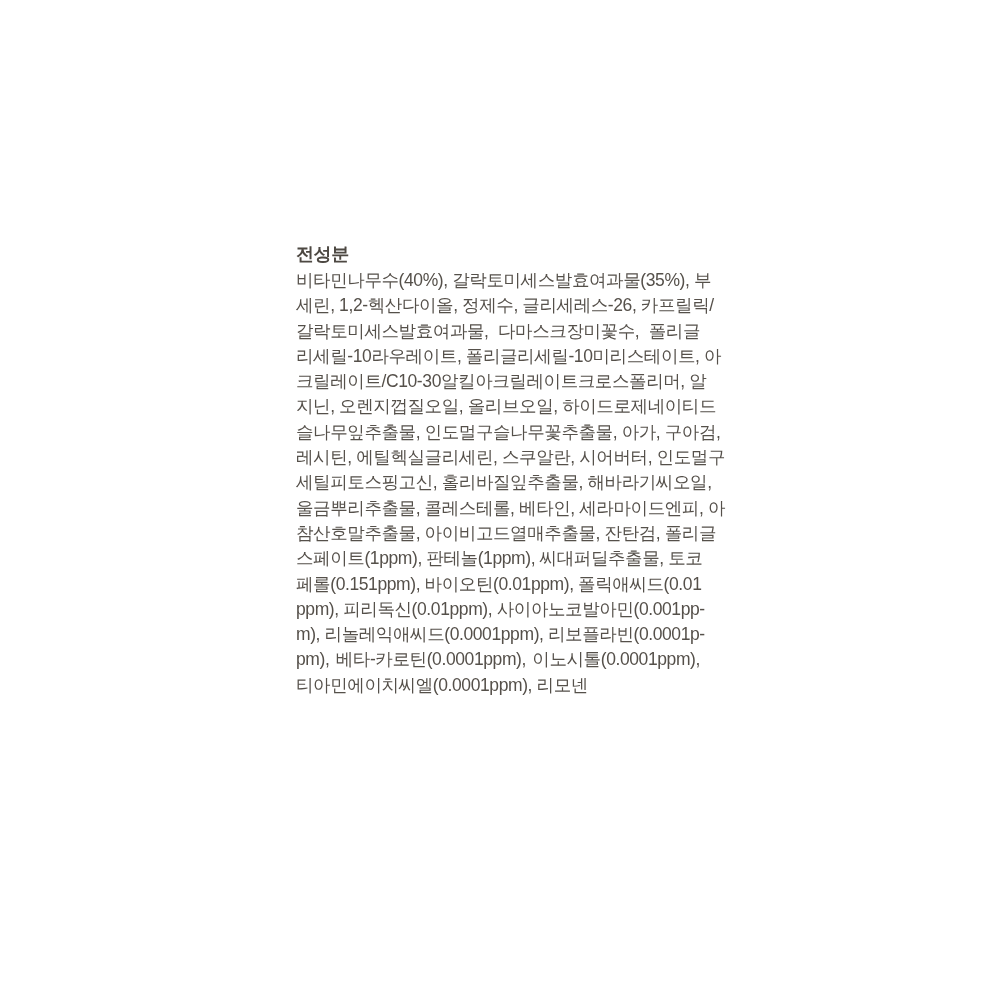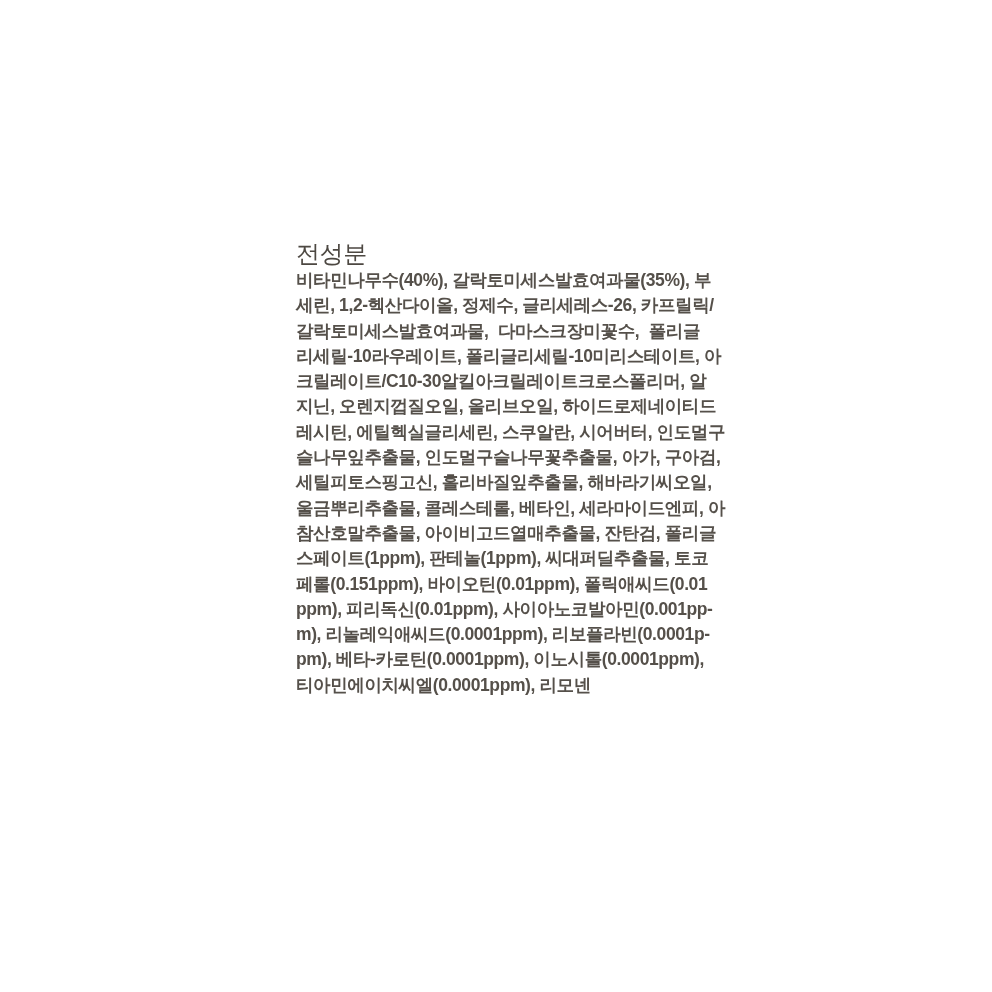--- a/index.html
+++ b/index.html
@@ -16,29 +16,28 @@
     font-family: "Liberation Sans", "DejaVu Sans", sans-serif;
   }
   .ingredients-panel {
     position: absolute;
     left: 296px;
     top: 241px;
     width: 404px;
     color: #55504a;
   }
   .ingredients-title {
-    font-size: 24px;
+    font-size: 18px;
     line-height: 26px;
-    font-weight: normal;
+    font-weight: bold;
     color: #4d4842;
     letter-spacing: -0.4px;
   }
   .ingredients-lines {
     margin-top: 1px;
-    font-weight: bold;
   }
   .ingredient-line {
     font-size: 17.5px;
     line-height: 25.3px;
     letter-spacing: -0.4px;
     white-space: nowrap;
     text-align: justify;
     
     text-align-last: justify;
   }
@@ -51,22 +50,22 @@
 
 <div class="ingredients-panel">
   <div class="ingredients-title">전성분</div>
   <div class="ingredients-lines">
     <div class="ingredient-line">비타민나무수(40%), 갈락토미세스발효여과물(35%), 부</div>
     <div class="ingredient-line">세린, 1,2-헥산다이올, 정제수, 글리세레스-26, 카프릴릭/</div>
     <div class="ingredient-line">갈락토미세스발효여과물, 다마스크장미꽃수, 폴리글</div>
     <div class="ingredient-line">리세릴-10라우레이트, 폴리글리세릴-10미리스테이트, 아</div>
     <div class="ingredient-line">크릴레이트/C10-30알킬아크릴레이트크로스폴리머, 알</div>
     <div class="ingredient-line">지닌, 오렌지껍질오일, 올리브오일, 하이드로제네이티드</div>
+    <div class="ingredient-line">슬나무잎추출물, 인도멀구슬나무꽃추출물, 아가, 구아검,</div>
     <div class="ingredient-line">레시틴, 에틸헥실글리세린, 스쿠알란, 시어버터, 인도멀구</div>
-    <div class="ingredient-line">슬나무잎추출물, 인도멀구슬나무꽃추출물, 아가, 구아검,</div>
     <div class="ingredient-line">세틸피토스핑고신, 홀리바질잎추출물, 해바라기씨오일,</div>
     <div class="ingredient-line">울금뿌리추출물, 콜레스테롤, 베타인, 세라마이드엔피, 아</div>
     <div class="ingredient-line">참산호말추출물, 아이비고드열매추출물, 잔탄검, 폴리글</div>
     <div class="ingredient-line">스페이트(1ppm), 판테놀(1ppm), 씨대퍼딜추출물, 토코</div>
     <div class="ingredient-line">페롤(0.151ppm), 바이오틴(0.01ppm), 폴릭애씨드(0.01</div>
     <div class="ingredient-line">ppm), 피리독신(0.01ppm), 사이아노코발아민(0.001pp-</div>
     <div class="ingredient-line">m), 리놀레익애씨드(0.0001ppm), 리보플라빈(0.0001p-</div>
     <div class="ingredient-line">pm), 베타-카로틴(0.0001ppm), 이노시톨(0.0001ppm),</div>
     <div class="ingredient-line last">티아민에이치씨엘(0.0001ppm), 리모넨</div>
   </div>

